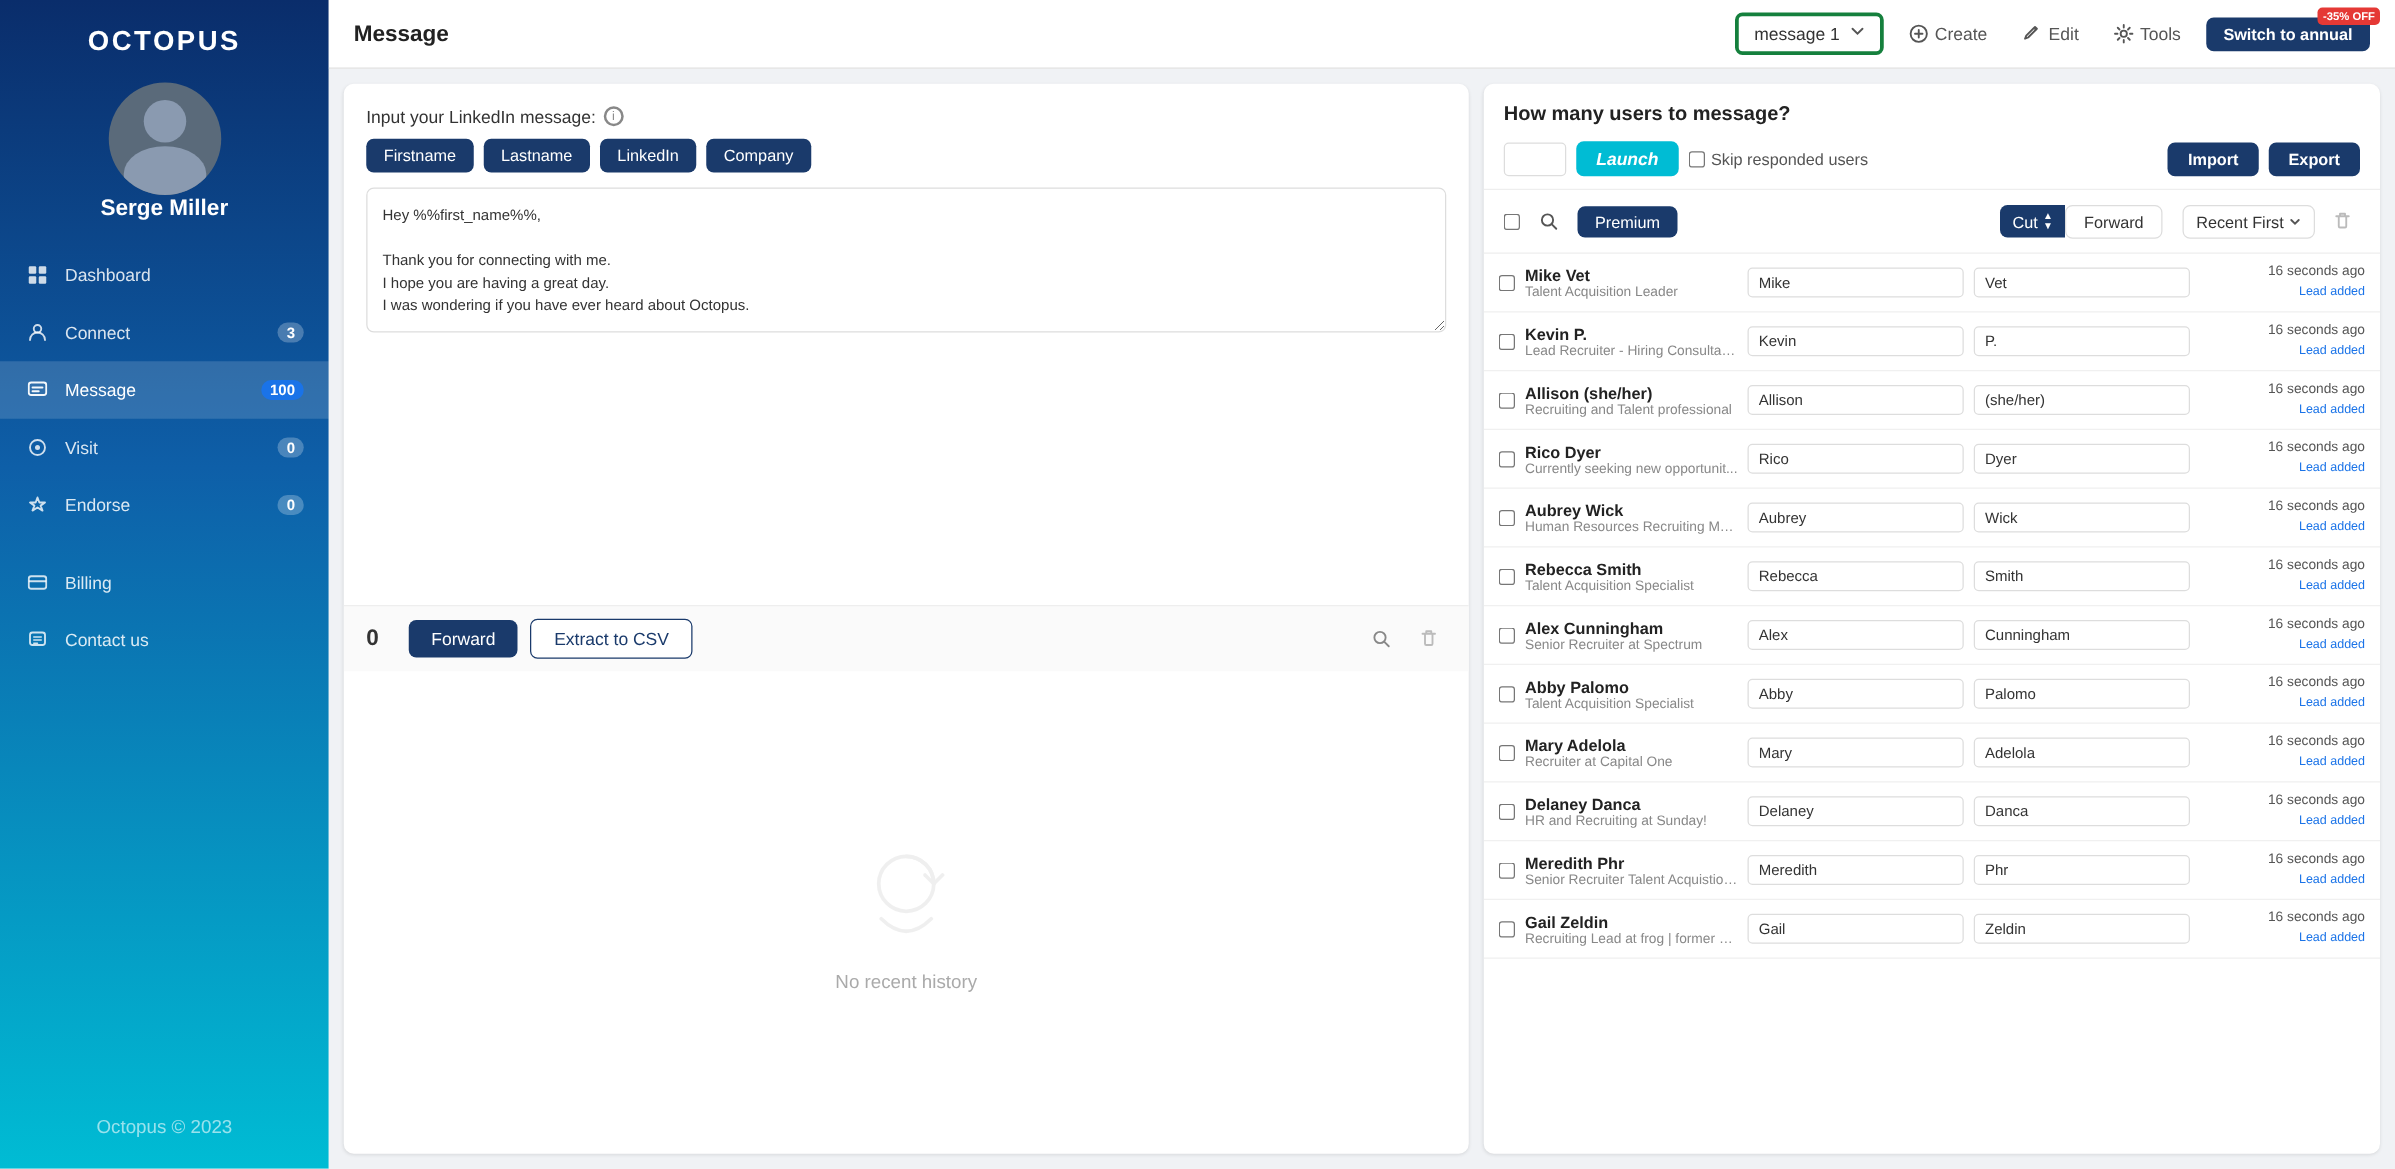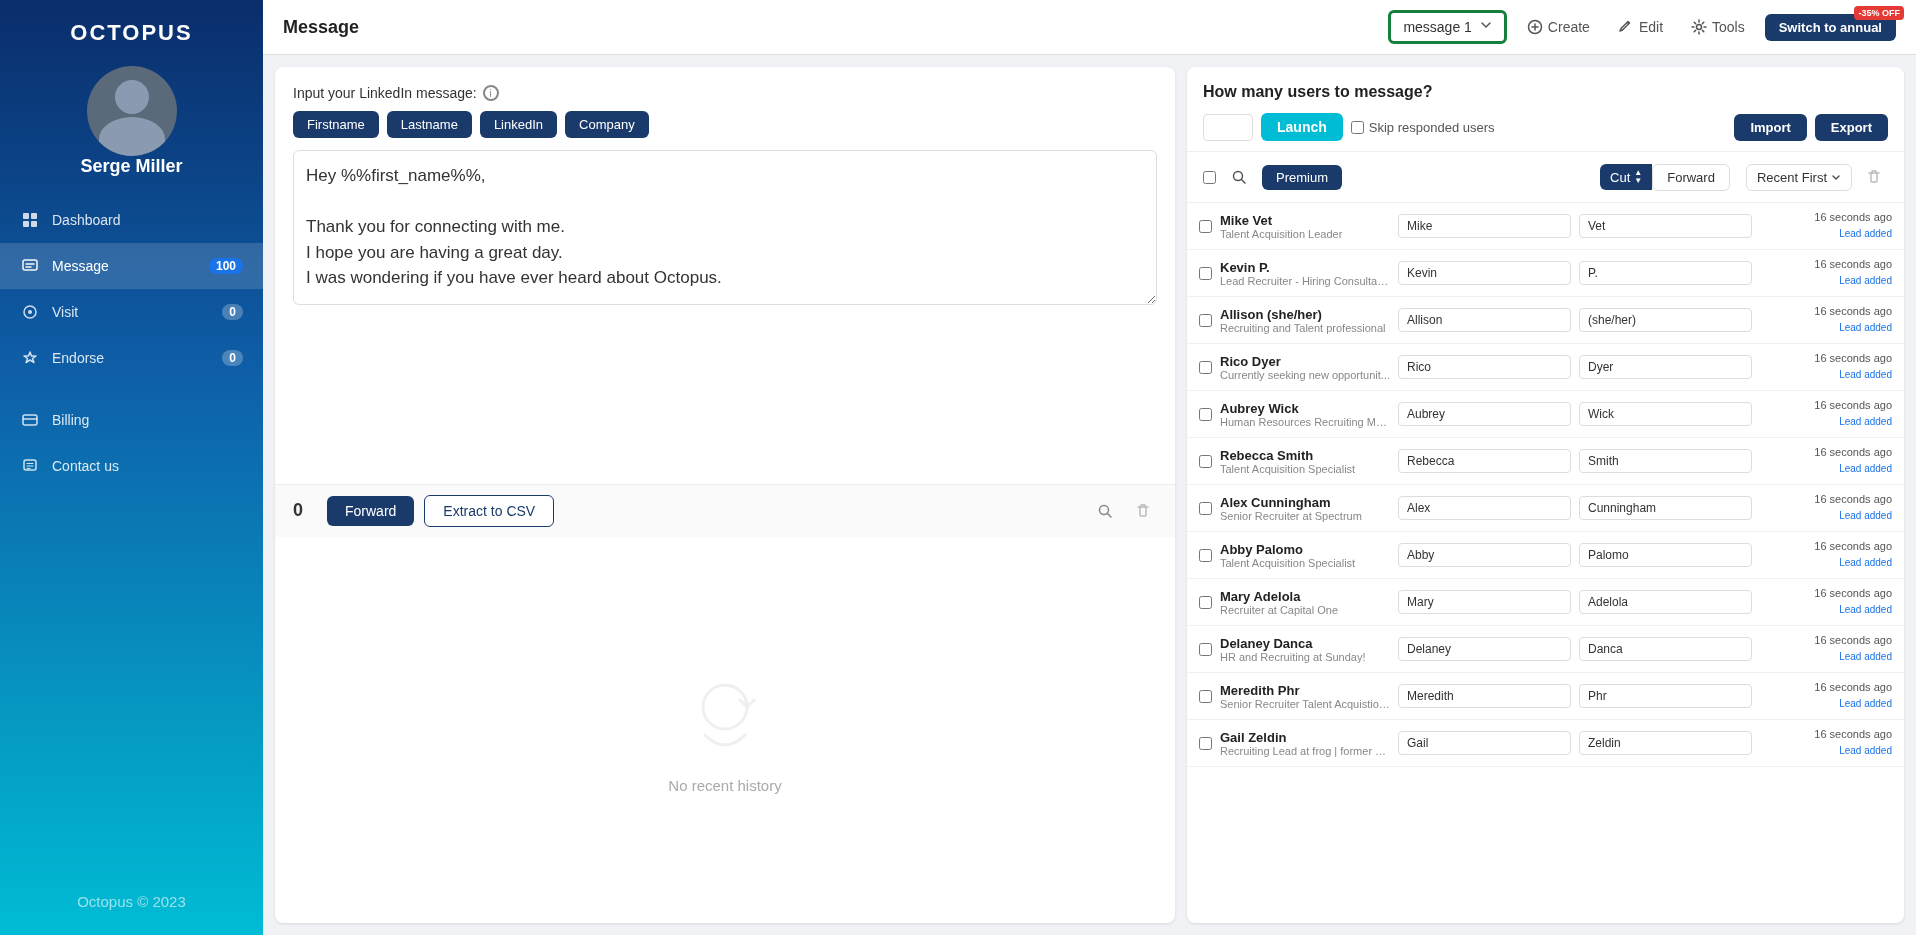--- a/index.html
+++ b/index.html
@@ -197,25 +197,25 @@
       color: white;
       border: none;
       padding: 6px 14px;
       border-radius: 6px;
       font-size: 13px;
       cursor: pointer;
       font-weight: 500;
     }
     .message-textarea {
       width: 100%;
-      height: 155px;
+      height: 116px;
       border: 1px solid #ddd;
       border-radius: 6px;
       padding: 12px;
-      font-size: 17px;
+      font-size: 12px;
       resize: vertical;
       color: #333;
       line-height: 1.5;
       font-family: inherit;
     }
     .textarea-footer {
       display: flex;
       justify-content: space-between;
       align-items: center;
       padding: 6px 10px 0;
@@ -333,20 +333,21 @@
     }
     .launch-btn {
       background: #00bcd4;
       color: white;
       border: none;
       padding: 6px 16px;
       border-radius: 6px;
       font-size: 14px;
       cursor: pointer;
       font-weight: 600;
+      font-style: italic;
     }
     .skip-label {
       display: flex;
       align-items: center;
       gap: 5px;
       font-size: 13px;
       color: #555;
       cursor: pointer;
     }
     .skip-cb { cursor: pointer; }
@@ -560,20 +561,30 @@
     <div class="nav-item">
       <span class="nav-icon">
         <svg width="16" height="16" viewBox="0 0 16 16" fill="none">
             <rect x="1" y="1" width="6" height="6" rx="1" fill="rgba(255,255,255,0.8)"></rect>
             <rect x="9" y="1" width="6" height="6" rx="1" fill="rgba(255,255,255,0.8)"></rect>
             <rect x="1" y="9" width="6" height="6" rx="1" fill="rgba(255,255,255,0.8)"></rect>
             <rect x="9" y="9" width="6" height="6" rx="1" fill="rgba(255,255,255,0.8)"></rect>
           </svg>
       </span>
       <span>Dashboard</span>
+    </div>
+    <div class="nav-item">
+      <span class="nav-icon">
+        <svg width="16" height="16" viewBox="0 0 16 16" fill="none">
+            <circle cx="8" cy="5" r="3" stroke="rgba(255,255,255,0.8)" stroke-width="1.5"></circle>
+            <path d="M2 14c0-3.3 2.7-6 6-6s6 2.7 6 6" stroke="rgba(255,255,255,0.8)" stroke-width="1.5" stroke-linecap="round"></path>
+          </svg>
+      </span>
+      <span>Connect</span>
+      <span class="nav-badge">3</span>
     </div>
     <div class="nav-item active">
       <span class="nav-icon">
         <svg width="16" height="16" viewBox="0 0 16 16" fill="none">
             <rect x="1" y="2" width="14" height="10" rx="2" stroke="rgba(255,255,255,0.95)" stroke-width="1.5"></rect>
             <path d="M4 6h8M4 9h5" stroke="rgba(255,255,255,0.95)" stroke-width="1.5" stroke-linecap="round"></path>
           </svg>
       </span>
       <span>Message</span>
       <span class="nav-badge highlight">100</span>

